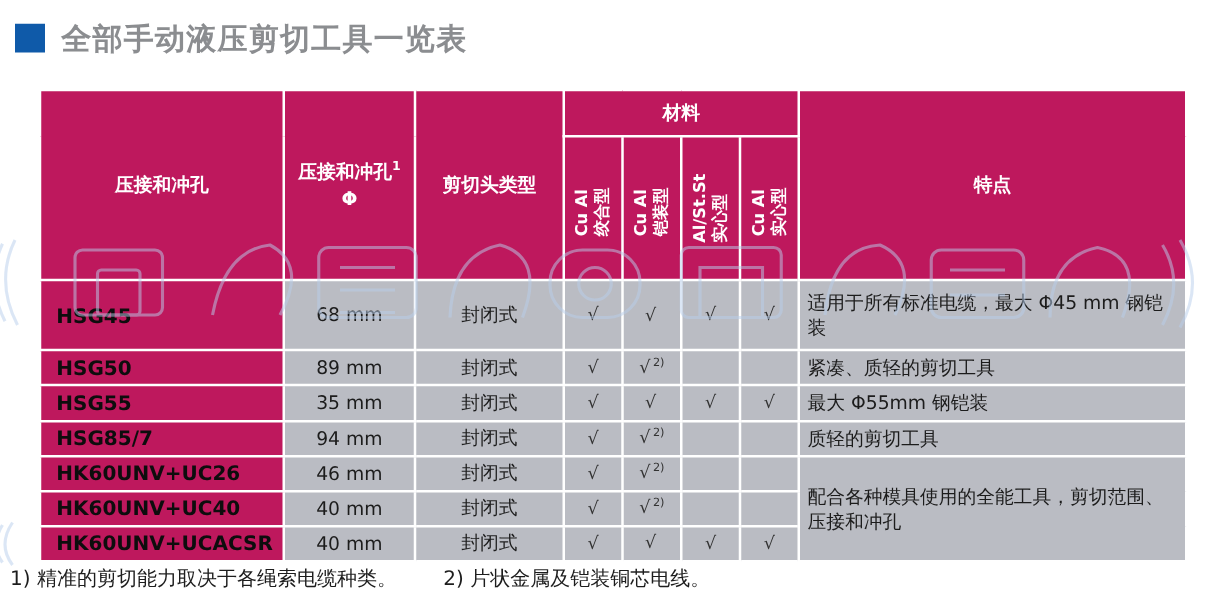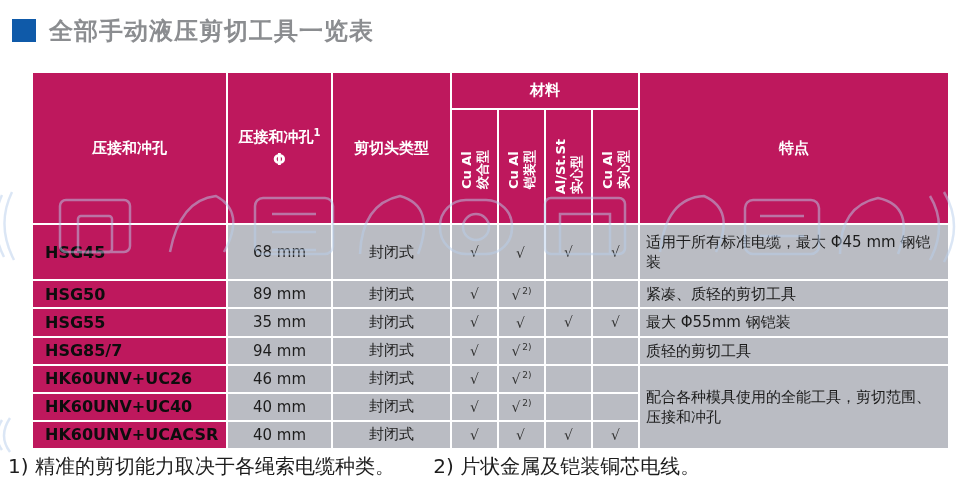--- a/index.html
+++ b/index.html
@@ -87,21 +87,21 @@
     line-height:1.35;
     font-size:15px;
     margin-left:24px;
   }
   tr.r-tall { height:56px; }
   tr.r-std  { height:28px; }
   
   .footnotes {
     position:absolute;
     left:8px; top:453px;
-    font-size:20px;
+    font-size:16px;
     color:#1d1d1d;
   }
   .footnotes .note { margin-right:32px; }
   
   .watermark {
     position:absolute; left:0; top:0;
     width:968px; height:487px;
     pointer-events:none;
     z-index:5;
     opacity:0.5;

